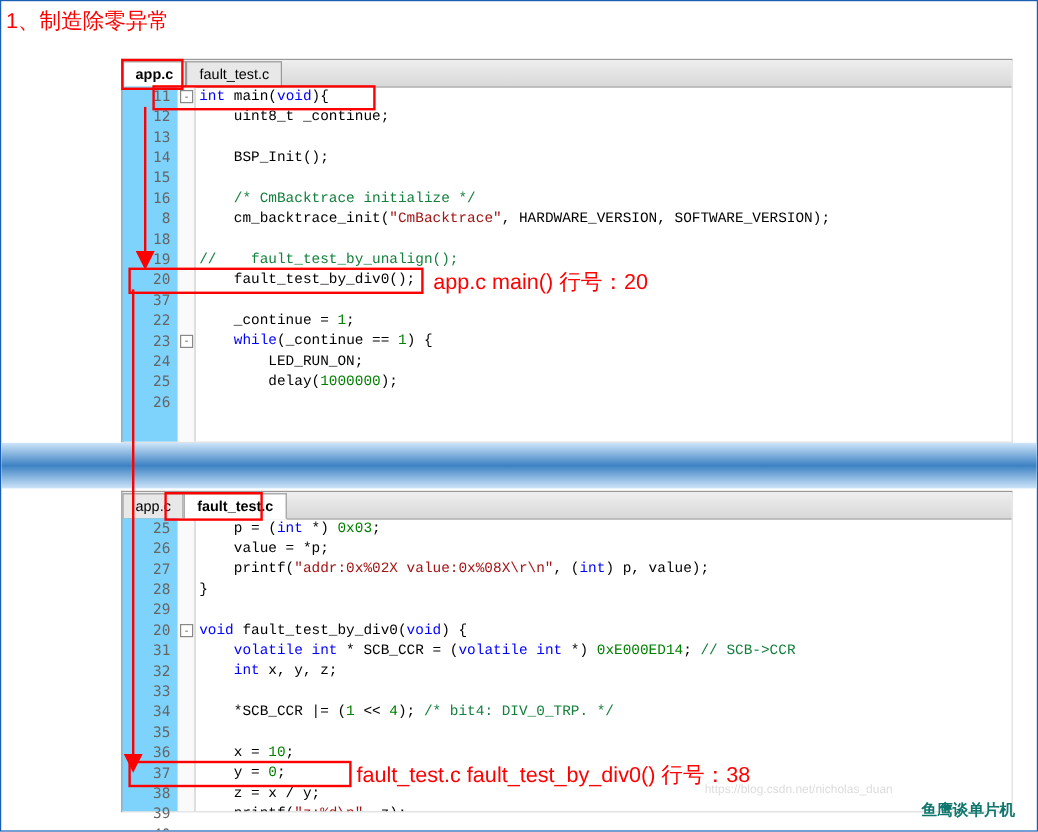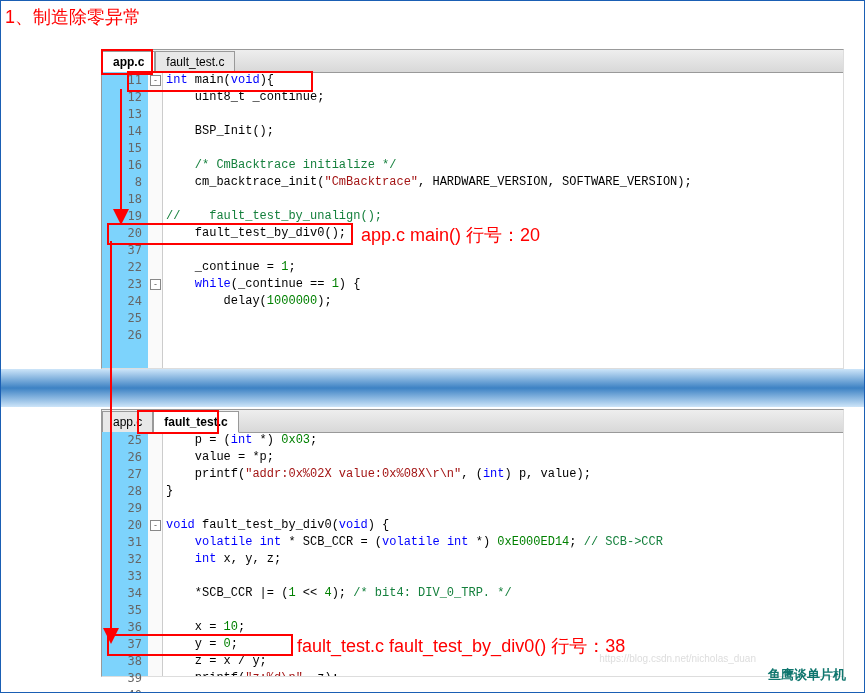--- a/index.html
+++ b/index.html
@@ -133,21 +133,21 @@
     position:absolute;
     bottom:8px;
     right:18px;
     font-size:13px;
     color:#0f766e;
     font-weight:bold;
   }
   .wm-url{
     position:absolute;
     bottom:28px;
-    right:108px;
+    right:120px;
     font-size:10px;
     color:#ddd;
   }
 </style>
 </head>
 <body>
 
 <div class="title-annotation">1、制造除零异常</div>
 
 <div class="editor-block editor-top">
@@ -184,20 +184,21 @@
       <div class="code-line">    BSP_Init();</div>
       <div class="code-line"></div>
       <div class="code-line">    <span class="cmt">/* CmBacktrace initialize */</span></div>
       <div class="code-line">    cm_backtrace_init(<span class="str">"CmBacktrace"</span>, HARDWARE_VERSION, SOFTWARE_VERSION);</div>
       <div class="code-line"></div>
       <div class="code-line"><span class="cmt">//    fault_test_by_unalign();</span></div>
       <div class="code-line">    fault_test_by_div0();</div>
       <div class="code-line"></div>
       <div class="code-line">    _continue = <span class="num">1</span>;</div>
       <div class="code-line">    <span class="kw">while</span>(_continue == <span class="num">1</span>) {</div>
+      <div class="code-line">        LED_RUN_ON;</div>
       <div class="code-line">        delay(<span class="num">1000000</span>);</div>
     </div>
 </div>
 
 <div class="divider-bar"></div>
 
 <div class="editor-block editor-bottom">
   <div class="tabs">
     <div class="tab">app.c</div>
     <div class="tab active">fault_test.c</div>

